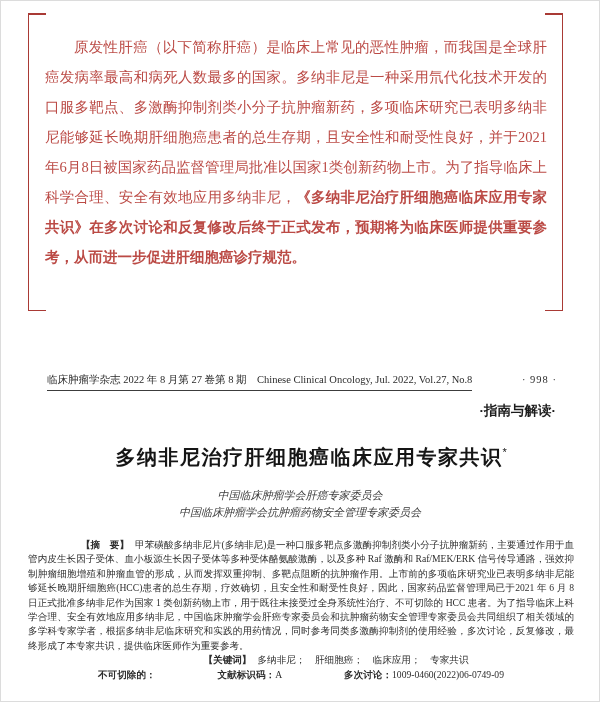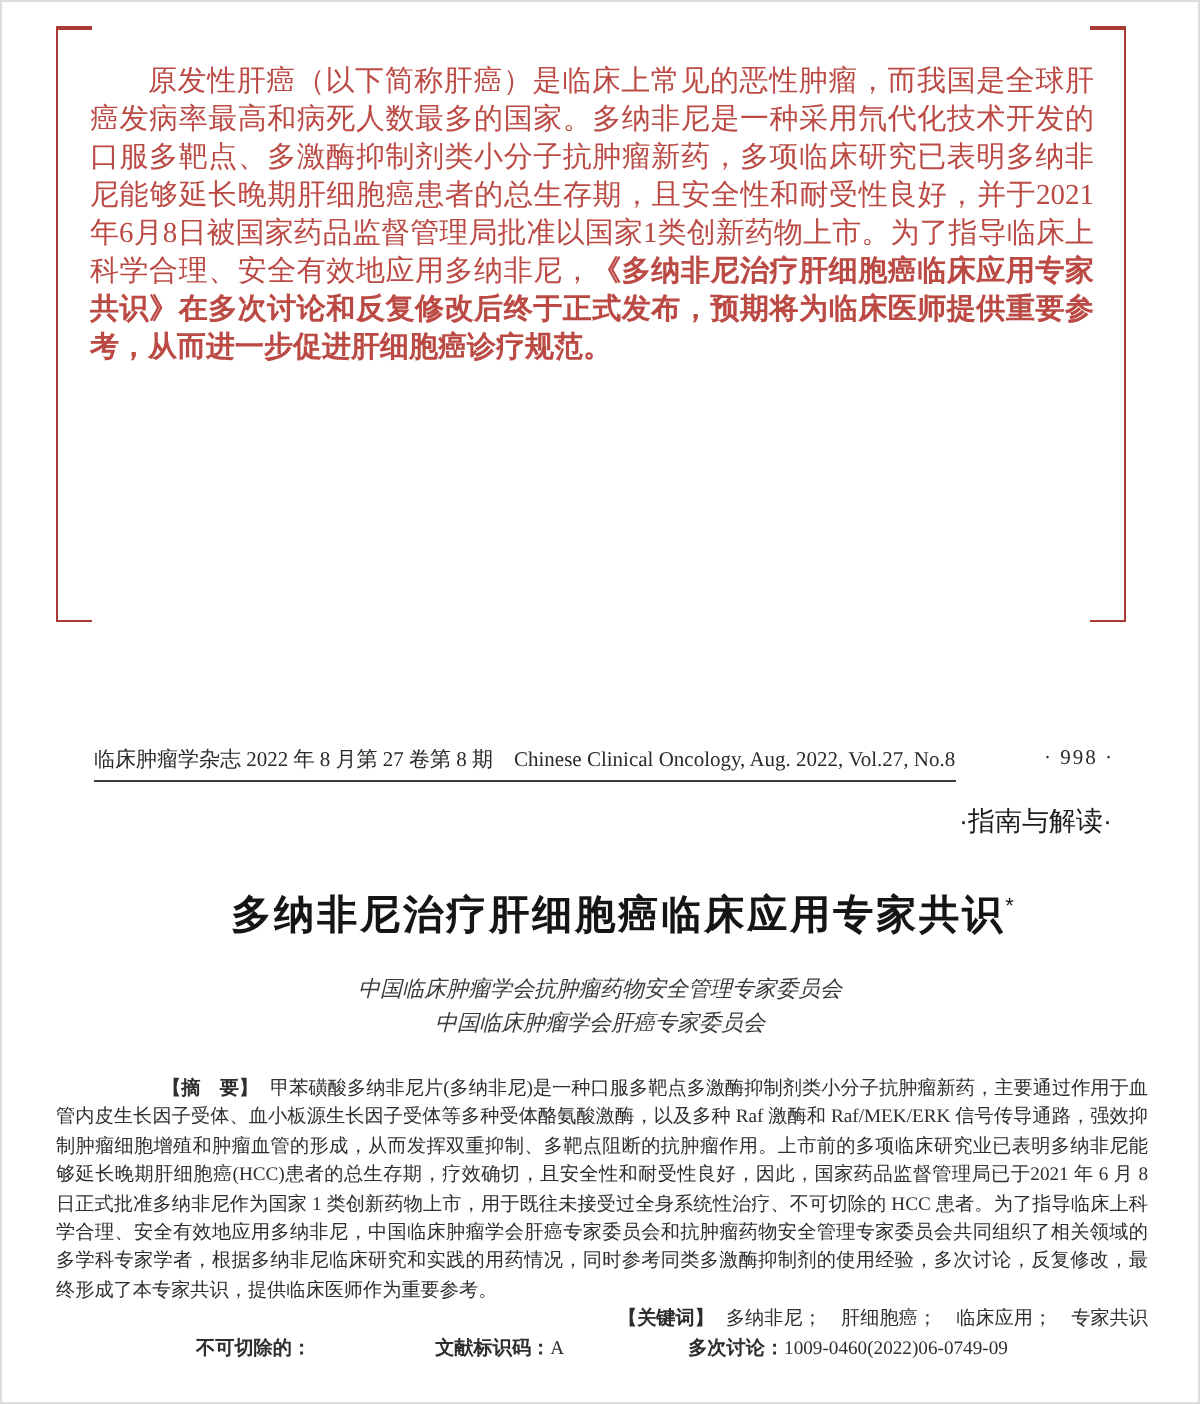--- a/index.html
+++ b/index.html
@@ -16,39 +16,39 @@
     box-sizing:border-box;
   }
   .corner { position:absolute; width:17px; height:1.5px; background:#a93a35; }
   .corner.tl { left:0; top:0; }
   .corner.tr { right:0; top:0; }
   .corner.bl { left:0; bottom:0; }
   .corner.br { right:0; bottom:0; }
 
   .quote-text {
     padding:19px 15px 0 16px; color:#bb4a45;
-    font-size:14.5px; line-height:19px; text-align:justify;
+    font-size:14.5px; line-height:30px; text-align:justify;
     font-family:"Liberation Serif","DejaVu Serif",serif;
   }
   .quote-text p { margin:0; text-indent:2em; }
   .quote-text .bold-part { font-weight:bold; }
 
   
   .journal-row {
     position:absolute; top:373px; left:47px; width:510px;
     display:flex; justify-content:space-between; align-items:flex-start;
     font-size:10.5px; color:#2a2a2a;
   }
   .journal-info { border-bottom:1.2px solid #3c3c3c; padding-bottom:3px; }
   .page-number { padding-top:1px; letter-spacing:1px; }
 
   
   .section-label {
     position:absolute; top:402px; right:44px;
-    font-size:13.5px; font-weight:normal; color:#1c1c1c;
+    font-size:13.5px; font-weight:bold; color:#1c1c1c;
     font-family:"Liberation Sans","DejaVu Sans",sans-serif;
   }
 
   
   .article-title {
     position:absolute; top:444px; left:0; width:100%; text-align:center;
     font-size:20px; font-weight:600; color:#151515; letter-spacing:1.5px;
     font-family:"Liberation Sans","DejaVu Sans",sans-serif;
     margin-left:12px;
   }
@@ -61,52 +61,52 @@
   .affiliations div { margin:0; }
 
   
   .front-matter {
     position:absolute; top:538px; left:28px; width:546px;
     font-size:9.6px; line-height:14.4px; color:#2e2e2e; text-align:justify;
   }
   .front-matter p { margin:0; }
   .abstract { text-indent:17px; }
   .fm-label { font-weight:bold; margin-right:6px;margin-left:36px; }
-  .kw-line { padding-left:34px; text-align:right; }
+  .kw-line { padding-left:34px; text-align:center; }
   .clc-line { padding-left:34px; text-align:left; }
   .clc-pair { margin-right:26px; white-space:nowrap; }
   .clc-pair .fm-label { margin-right:0; }
 </style>
 </head>
 <body>
 
 <div class="page">
 
   <div class="quote-box">
     <span class="corner tl"></span>
     <span class="corner tr"></span>
     <span class="corner bl"></span>
     <span class="corner br"></span>
     <div class="quote-text">
       <p><span>原发性肝癌（以下简称肝癌）是临床上常见的恶性肿瘤，而我国是全球肝癌发病率最高和病死人数最多的国家。多纳非尼是一种采用氘代化技术开发的口服多靶点、多激酶抑制剂类小分子抗肿瘤新药，多项临床研究已表明多纳非尼能够延长晚期肝细胞癌患者的总生存期，且安全性和耐受性良好，并于2021年6月8日被国家药品监督管理局批准以国家1类创新药物上市。为了指导临床上科学合理、安全有效地应用多纳非尼，</span><span class="bold-part">《多纳非尼治疗肝细胞癌临床应用专家共识》在多次讨论和反复修改后终于正式发布，预期将为临床医师提供重要参考，从而进一步促进肝细胞癌诊疗规范。</span></p>
     </div>
   </div>
 
   <div class="journal-row">
-    <span class="journal-info">临床肿瘤学杂志 2022 年 8 月第 27 卷第 8 期　Chinese Clinical Oncology, Aug. 2022, Vol.27, No.8</span>
+    <span class="journal-info">临床肿瘤学杂志 2022 年 8 月第 27 卷第 8 期　Chinese Clinical Oncology, Jul. 2022, Vol.27, No.8</span>
     <span class="page-number">· 998 ·</span>
   </div>
 
   <div class="section-label">·指南与解读·</div>
 
   <div class="article-title"><span>多纳非尼治疗肝细胞癌临床应用专家共识</span><sup>*</sup></div>
 
   <div class="affiliations">
+    <div>中国临床肿瘤学会肝癌专家委员会</div>
     <div>中国临床肿瘤学会抗肿瘤药物安全管理专家委员会</div>
-    <div>中国临床肿瘤学会肝癌专家委员会</div>
   </div>
 
   <div class="front-matter">
     <p class="abstract"><span class="fm-label">【摘　要】</span><span>甲苯磺酸多纳非尼片(多纳非尼)是一种口服多靶点多激酶抑制剂类小分子抗肿瘤新药，主要通过作用于血管内皮生长因子受体、血小板源生长因子受体等多种受体酪氨酸激酶，以及多种 Raf 激酶和 Raf/MEK/ERK 信号传导通路，强效抑制肿瘤细胞增殖和肿瘤血管的形成，从而发挥双重抑制、多靶点阻断的抗肿瘤作用。上市前的多项临床研究业已表明多纳非尼能够延长晚期肝细胞癌(HCC)患者的总生存期，疗效确切，且安全性和耐受性良好，因此，国家药品监督管理局已于2021 年 6 月 8 日正式批准多纳非尼作为国家 1 类创新药物上市，用于既往未接受过全身系统性治疗、不可切除的 HCC 患者。为了指导临床上科学合理、安全有效地应用多纳非尼，中国临床肿瘤学会肝癌专家委员会和抗肿瘤药物安全管理专家委员会共同组织了相关领域的多学科专家学者，根据多纳非尼临床研究和实践的用药情况，同时参考同类多激酶抑制剂的使用经验，多次讨论，反复修改，最终形成了本专家共识，提供临床医师作为重要参考。</span></p>
     <p class="kw-line"><span class="fm-label">【关键词】</span><span>多纳非尼；　肝细胞癌；　临床应用；　专家共识</span></p>
     <p class="clc-line"><span class="clc-pair"><span class="fm-label">不可切除的：</span><span></span></span><span class="clc-pair"><span class="fm-label">文献标识码：</span><span>A</span></span><span class="clc-pair"><span class="fm-label">多次讨论：</span><span>1009-0460(2022)06-0749-09</span></span></p>
   </div>
 
 </div>
 

